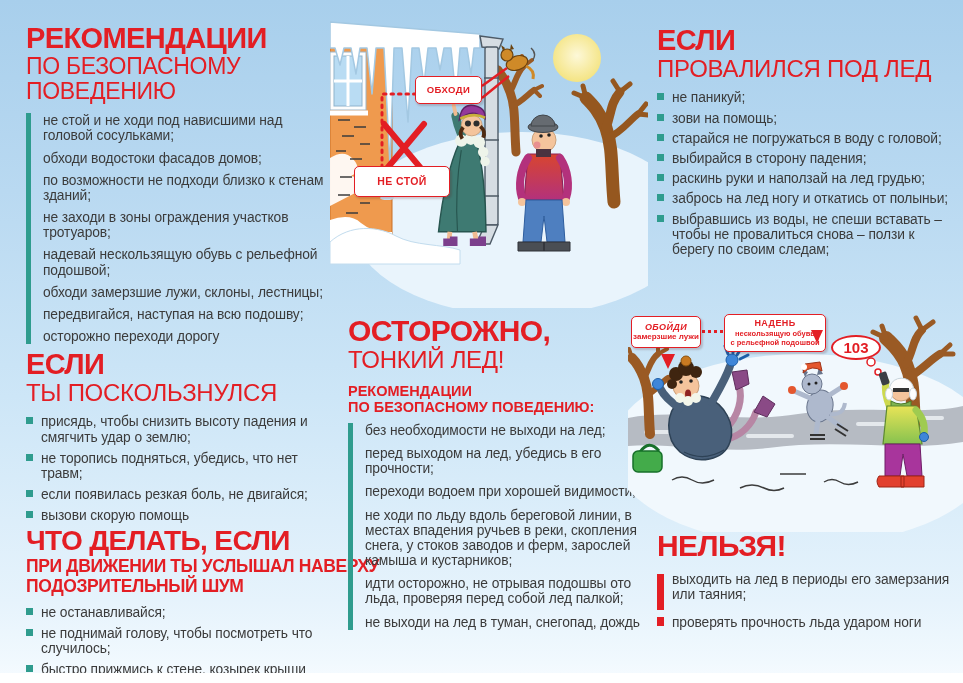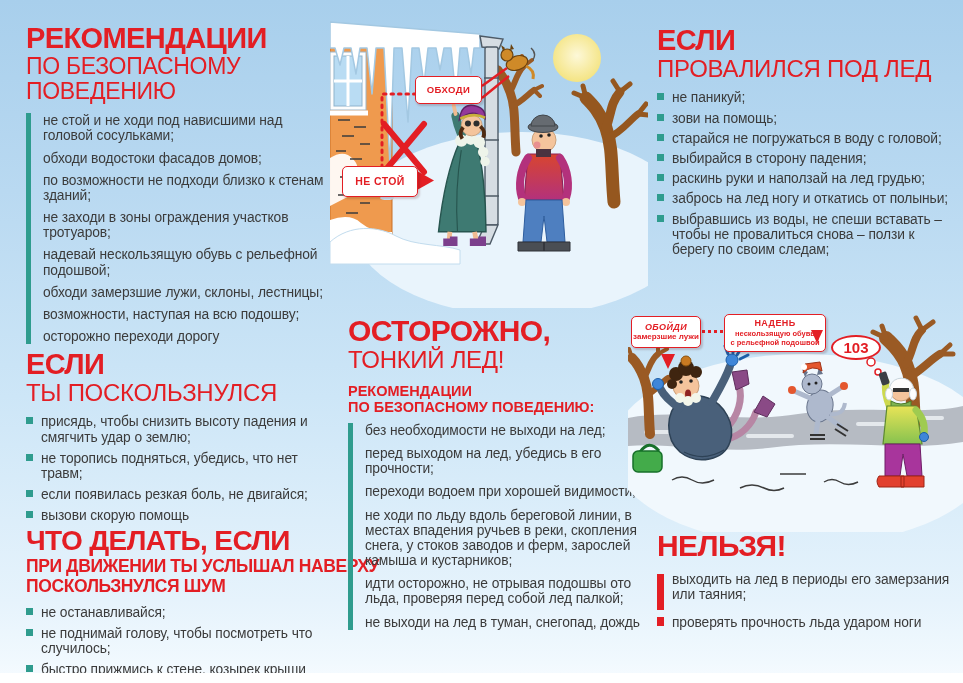--- a/index.html
+++ b/index.html
@@ -62,40 +62,40 @@
     <div class="h-big">РЕКОМЕНДАЦИИ</div>
     <div class="h-sub">ПО БЕЗОПАСНОМУ</div>
     <div class="h-sub">ПОВЕДЕНИЮ</div>
     <ul class="tbar">
       <li class="item">не стой и не ходи под нависшими над головой сосульками;</li>
       <li class="item">обходи водостоки фасадов домов;</li>
       <li class="item">по возможности не подходи близко к стенам зданий;</li>
       <li class="item">не заходи в зоны ограждения участков тротуаров;</li>
       <li class="item">надевай нескользящую обувь с рельефной подошвой;</li>
       <li class="item">обходи замерзшие лужи, склоны, лестницы;</li>
-      <li class="item">возможности, наступая на всю подошву;</li>
+      <li class="item">передвигайся, наступая на всю подошву;</li>
       <li class="item">осторожно переходи дорогу</li>
     </ul>
   </section>
 
   <section style="left:26px; top:350px; width:310px;">
     <div class="h-big">ЕСЛИ</div>
     <div class="h-sub2">ТЫ ПОСКОЛЬЗНУЛСЯ</div>
     <ul class="sq">
       <li class="item">присядь, чтобы снизить высоту падения и смягчить удар о землю;</li>
       <li class="item">не торопись подняться, убедись, что нет травм;</li>
       <li class="item">если появилась резкая боль, не двигайся;</li>
       <li class="item">вызови скорую помощь</li>
     </ul>
   </section>
 
   <section style="left:26px; top:527px; width:312px;">
     <div class="h-big" style="font-size:28px;">ЧТО ДЕЛАТЬ, ЕСЛИ</div>
     <div class="h-mid">ПРИ ДВИЖЕНИИ ТЫ УСЛЫШАЛ НАВЕРХУ</div>
-    <div class="h-mid">ПОСКОЛЬЗНУЛСЯ ШУМ</div>
+    <div class="h-mid">ПОДОЗРИТЕЛЬНЫЙ ШУМ</div>
     <ul class="sq">
       <li class="item">не останавливайся;</li>
       <li class="item">не поднимай голову, чтобы посмотреть что случилось;</li>
       <li class="item">быстро прижмись к стене, козырек крыши послужит укрытием</li>
     </ul>
   </section>
 
   <div class="illus" style="left:330px; top:8px; width:318px; height:300px;">
     <svg width="318" height="300" viewBox="0 0 318 300">
       <defs>
@@ -200,21 +200,21 @@
         <path d="M4,76 L40,76 L43,118 L25,118 L22,92 L19,118 L1,118 Z" fill="#4e7fc0" stroke="#2d5d9e"></path>
         <path d="M-4,118 h26 v9 h-26 z M22,118 h26 v9 h-26 z" fill="#4a4e54" stroke="#2e3136"></path>
       </g>
 
       <path d="M0,234 C20,216 48,218 66,228 C84,238 112,236 130,242 L130,256 L0,256 Z" fill="#fff" stroke="#c2dcee"></path>
     </svg>
 
     <div class="callout" style="left:85px; top:68px; width:67px; height:28px;">
       <span class="c1">ОБХОДИ</span>
     </div>
-    <div class="callout" style="left:12px; top:158px; width:76px; height:31px;">
+    <div class="callout" style="left:24px; top:158px; width:96px; height:31px;">
       <span class="c1" style="font-size:10.5px;">НЕ СТОЙ</span>
     </div>
   </div>
 
   <section style="left:348px; top:316px; width:292px;">
     <div class="h-big" style="font-size:30px;">ОСТОРОЖНО,</div>
     <div class="h-sub2">ТОНКИЙ ЛЕД!</div>
     <div class="h-redsmall" style="margin-top:10px;">РЕКОМЕНДАЦИИ</div>
     <div class="h-redsmall">ПО БЕЗОПАСНОМУ ПОВЕДЕНИЮ:</div>
     <ul class="tbar" style="margin-top:7px; gap:8px;">

